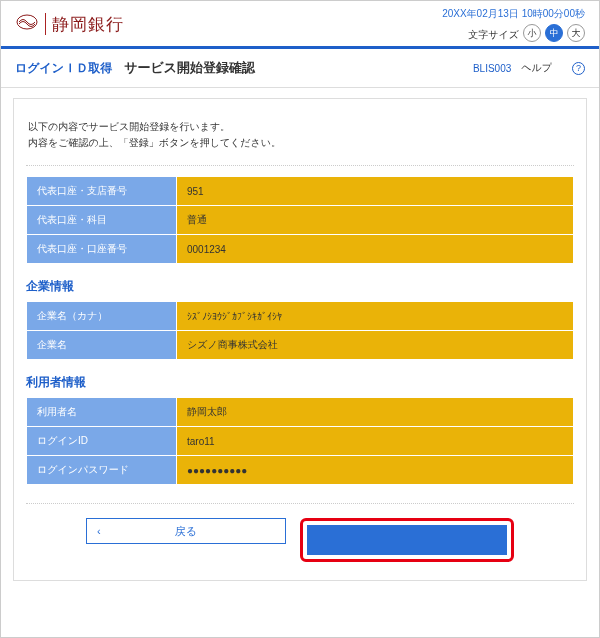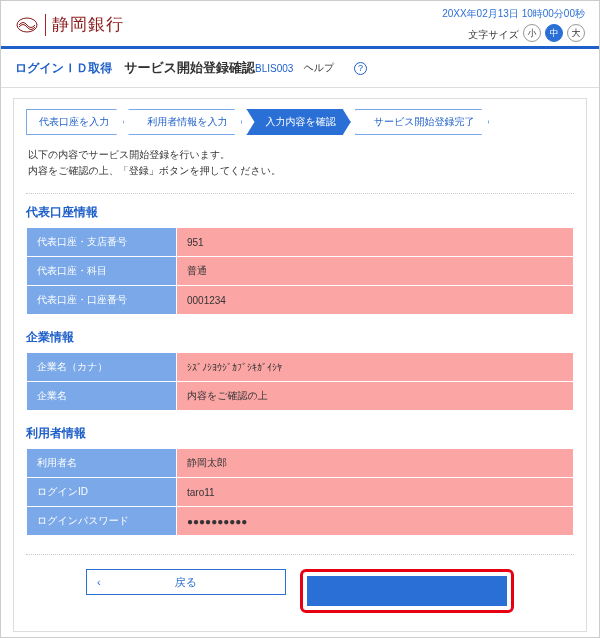--- a/index.html
+++ b/index.html
@@ -7,35 +7,35 @@
     margin: 0;
     font-family: "Hiragino Kaku Gothic Pro", "Meiryo", sans-serif;
     font-size: 11px;
     color: #333;
     background: #fff;
   }
   .page { width: 600px; height: 638px; border: 1px solid #ccc; }
 
   
   .hdr { display: flex; justify-content: space-between; align-items: center; padding: 6px 14px 4px; }
-  .brand { display: flex; align-items: center; gap: 6px; }
+  .brand { display: flex; align-items: flex-start; gap: 6px; }
   .brand-logo { width: 24px; height: 18px; }
   .brand-divider { width: 1px; height: 22px; background: #a22; }
   .brand-name { font-size: 17px; color: #8b1a1a; font-weight: 500; letter-spacing: 1px; }
   .hdr-right { text-align: right; font-size: 10px; }
   .timestamp { color: #2a6fd6; margin-bottom: 3px; }
   .fontsize-row { display: flex; align-items: flex-end; gap: 4px; justify-content: flex-end; }
   .fontsize-label { color: #333; }
   .fs-btn { width: 18px; height: 18px; border-radius: 50%; border: 1px solid #999; display: inline-flex; align-items: center; justify-content: center; font-size: 9px; cursor: pointer; background: #fff; }
   .fs-btn.active { background: #2a6fd6; color: #fff; border-color: #2a6fd6; }
 
   .blue-bar { height: 3px; background: #1e5fc9; }
 
   
-  .title-row { display: flex; align-items: center; padding: 10px 14px; border-bottom: 1px solid #ddd; }
+  .title-row { display: flex; justify-content: space-between; align-items: center; padding: 10px 14px; border-bottom: 1px solid #ddd; }
   .title-left { display: flex; align-items: baseline; gap: 12px; }
   .page-context { color: #1e5fc9; font-weight: bold; font-size: 12px; }
   .page-title { font-weight: bold; font-size: 13px; }
   .title-right { display: flex; align-items: center; gap: 10px; }
   .screen-id { color: #1e5fc9; font-size: 10px; }
   .help { display: flex; align-items: center; gap: 20px; font-size: 10px; cursor: pointer; }
   .help-icon { width: 13px; height: 13px; border: 1px solid #1e5fc9; border-radius: 50%; color: #1e5fc9; display: inline-flex; align-items: center; justify-content: center; font-size: 9px; }
 
   
   .card { margin: 10px 12px; border: 1px solid #ddd; padding: 10px 12px 18px; }
@@ -47,21 +47,21 @@
   .wiz-step.active { background: #2a6fd6; color: #fff; border-color: #2a6fd6; }
 
   .intro { font-size: 10px; line-height: 1.6; margin: 10px 2px 14px; }
   .dotted-sep { border-top: 1px dotted #ccc; margin: 10px 0; }
 
   .sect-title { color: #1e5fc9; font-weight: bold; font-size: 12px; margin: 6px 0 6px; }
 
   table.data { width: 100%; border-collapse: collapse; font-size: 10px; }
   table.data td { border: 1px solid #fff; padding: 7px 10px; }
   table.data td.k { background: #7aa8e8; color: #fff; width: 150px; }
-  table.data td.v { background: #fca5a5; }
+  table.data td.v { background: #eab308; }
 
   
   .actions { display: flex; justify-content: center; gap: 14px; margin-top: 18px; padding-top: 14px; border-top: 1px dotted #ccc; }
   .btn-col { display: flex; flex-direction: column; gap: 6px; }
   .btn { width: 200px; height: 26px; display: flex; align-items: center; justify-content: center; position: relative; font-size: 11px; cursor: pointer; }
   .btn .chev-l { position: absolute; left: 10px; }
   .btn-outline { border: 1px solid #2a6fd6; color: #2a6fd6; background: #fff; }
   .btn-primary { background: #2a6fd6; color: #fff; border: 1px solid #2a6fd6; height: 30px; font-weight: bold; }
   .highlight-box { border: 3px solid #e60012; border-radius: 6px; padding: 4px; display: inline-block; }
 </style>
@@ -102,35 +102,28 @@
       <span class="screen-id">BLIS003</span>
       <span class="help">
         <span>ヘルプ</span>
         <span class="help-icon">?</span>
       </span>
     </div>
   </div>
 
   <div class="card">
 
-    <div class="wizard">
-      <div class="wiz-step">代表口座を入力</div>
-      <div class="wiz-step">利用者情報を入力</div>
-      <div class="wiz-step active">入力内容を確認</div>
-      <div class="wiz-step">サービス開始登録完了</div>
-    </div>
 
     <div class="intro">
       <div>以下の内容でサービス開始登録を行います。</div>
       <div>内容をご確認の上、「登録」ボタンを押してください。</div>
     </div>
 
     <div class="dotted-sep"></div>
 
-    <div class="sect-title">代表口座情報</div>
     <table class="data">
       <tbody>
           <tr>
             <td class="k">代表口座・支店番号</td>
             <td class="v">951</td>
           </tr>
       <tr>
             <td class="k">代表口座・科目</td>
             <td class="v">普通</td>
           </tr>
@@ -143,21 +136,21 @@
 
     <div class="sect-title" style="margin-top:14px">企業情報</div>
     <table class="data">
       <tbody>
           <tr>
             <td class="k">企業名（カナ）</td>
             <td class="v">ｼｽﾞﾉｼﾖｳｼﾞｶﾌﾞｼｷｶﾞｲｼﾔ</td>
           </tr>
       <tr>
             <td class="k">企業名</td>
-            <td class="v">内容をご確認の上</td>
+            <td class="v">シズノ商事株式会社</td>
           </tr>
     </tbody>
       </table>
 
     <div class="sect-title" style="margin-top:14px">利用者情報</div>
     <table class="data">
       <tbody>
           <tr>
             <td class="k">利用者名</td>
             <td class="v">静岡太郎</td>

